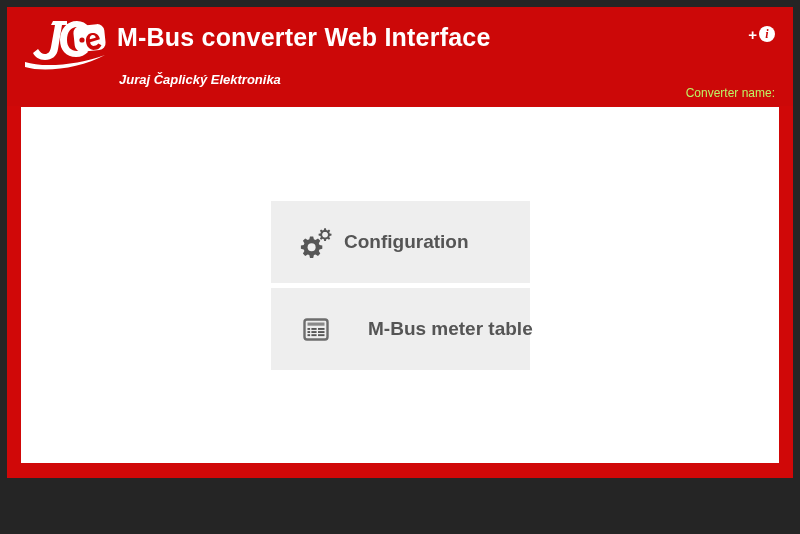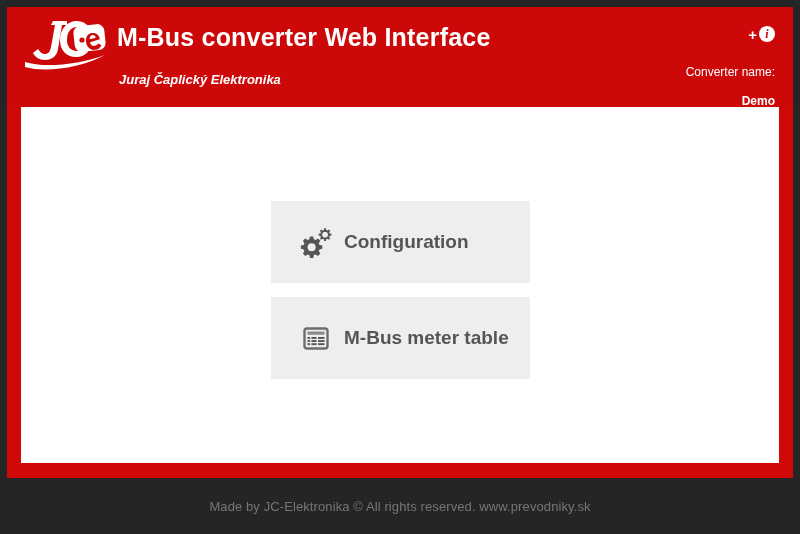--- a/index.html
+++ b/index.html
@@ -108,24 +108,24 @@
     font-weight: bold;
     font-style: italic;
     font-family: "Liberation Serif", serif;
     display: flex;
     align-items: center;
     justify-content: center;
     line-height: 1;
     cursor: pointer;
   }
   #converter-name-label {
-    color: #ffffff;
+    color: #bef264;
     font-size: 12px;
     line-height: 16px;
-    margin-top: 21px;
+    margin-top: 42px;
     white-space: nowrap;
   }
   #converter-name-value {
     color: #ffffff;
     font-size: 12px;
     font-weight: bold;
     line-height: 18px;
     margin-top: 12px;
     white-space: nowrap;
   }
@@ -158,21 +158,21 @@
   .menu-button {
     background: #eeeeee;
     height: 82px;
     display: flex;
     align-items: center;
     padding-left: 29px;
     box-sizing: border-box;
     cursor: pointer;
     user-select: none;
   }
-  .menu-button + .menu-button { margin-top: 14px; }
+  .menu-button + .menu-button { margin-top: 5px; gap: 24px; }
   .menu-icon {
     width: 32px;
     height: 32px;
     flex: 0 0 auto;
     display: flex;
     align-items: center;
     justify-content: center;
   }
   .menu-icon svg { display: block; }
   .menu-label {
@@ -287,17 +287,14 @@
             </svg>
           </span>
           <span class="menu-label">M-Bus meter table</span>
         </div>
 
       </div>
 
     </div>
   </div>
 
-  <div id="footer">
-    <span id="footer-text">Made by JC-Elektronika © All rights reserved. www.prevodniky.sk</span>
-  </div>
 
 </div>
 
 </body></html>

